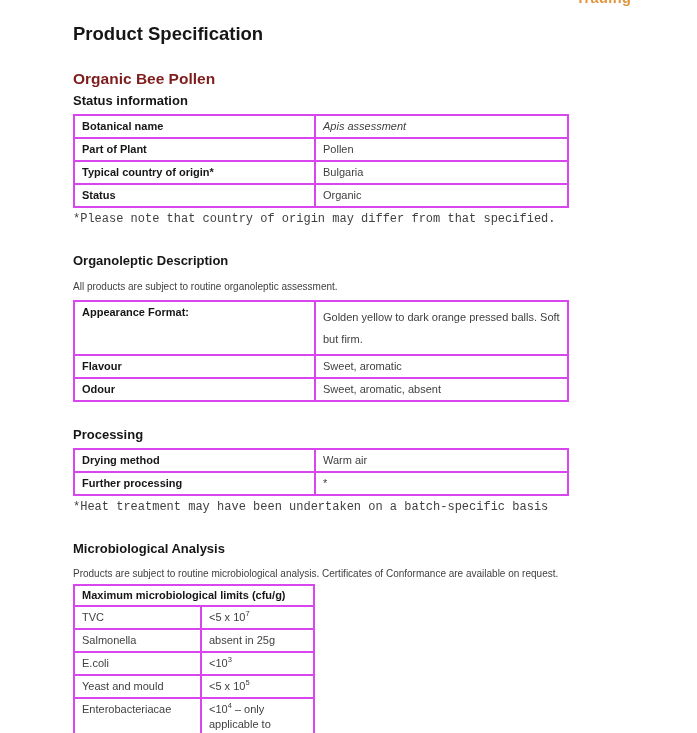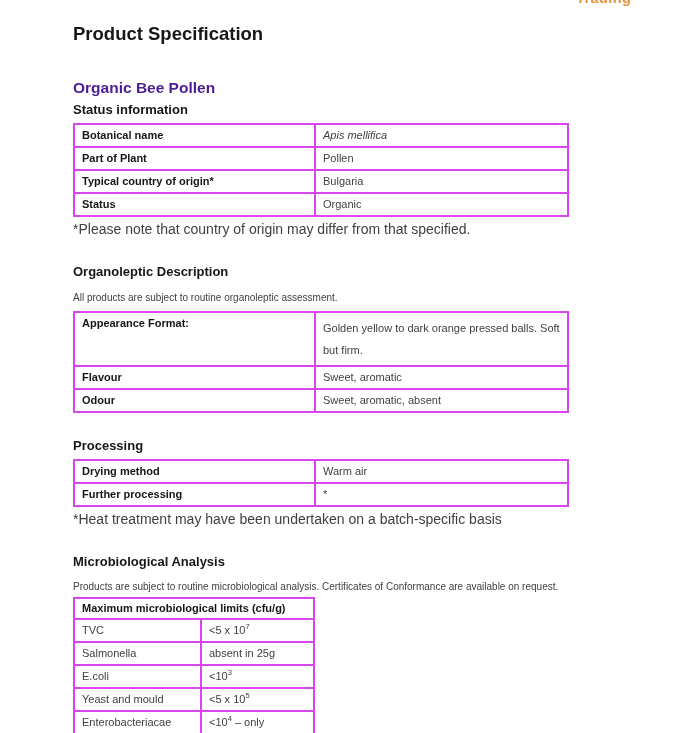--- a/index.html
+++ b/index.html
@@ -28,24 +28,24 @@
     top: 0;
     width: 528px;
   }
   .doc-title {
     margin-top: 23px;
     font-size: 18.5px;
     font-weight: 700;
     color: #161616;
   }
   .product-name {
-    margin-top: 34px;
+    margin-top: 25px;
     font-size: 15.5px;
     font-weight: 700;
-    color: #4c1d95;
+    color: #7f1d1d;
   }
   .section-heading {
     font-size: 13px;
     font-weight: 700;
     color: #161616;
   }
   .h-product-info { margin-top: 5px; }
   .h-organoleptic { margin-top: 27px; }
   .h-processing   { margin-top: 25px; }
   .h-micro        { margin-top: 27px; }
@@ -76,22 +76,23 @@
   }
   td.value { color: #3f3f3f; }
   td.value-italic { font-style: italic; }
   td.value-tall {
     line-height: 22px;
     padding-top: 4px;
     padding-bottom: 4px;
   }
   .footnote {
     margin-top: 4px;
-    font-size: 14px;
+    font-size: 12px;
     color: #3f3f3f;
+    font-family: Liberation Mono, monospace;
   }
   .micro-table { width: 242px; margin-top: 4px; }
   .micro-table td.m-label {
     width: 127px;
     font-weight: 400;
     color: #3f3f3f;
     height: 22px;
   }
   .micro-table td.m-header {
     font-weight: 700;
@@ -119,21 +120,21 @@
     <div class="doc-title">Product Specification</div>
 
     <div class="product-name">Organic Bee Pollen</div>
 
     <div class="section-heading h-product-info">Status information</div>
 
     <table class="spec-table">
       <tbody>
           <tr>
         <td class="label">Botanical name</td>
-        <td class="value value-italic">Apis mellifica</td>
+        <td class="value value-italic">Apis assessment</td>
       </tr>
       <tr>
         <td class="label">Part of Plant</td>
         <td class="value">Pollen</td>
       </tr>
       <tr>
         <td class="label">Typical country of origin*</td>
         <td class="value">Bulgaria</td>
       </tr>
       <tr>

